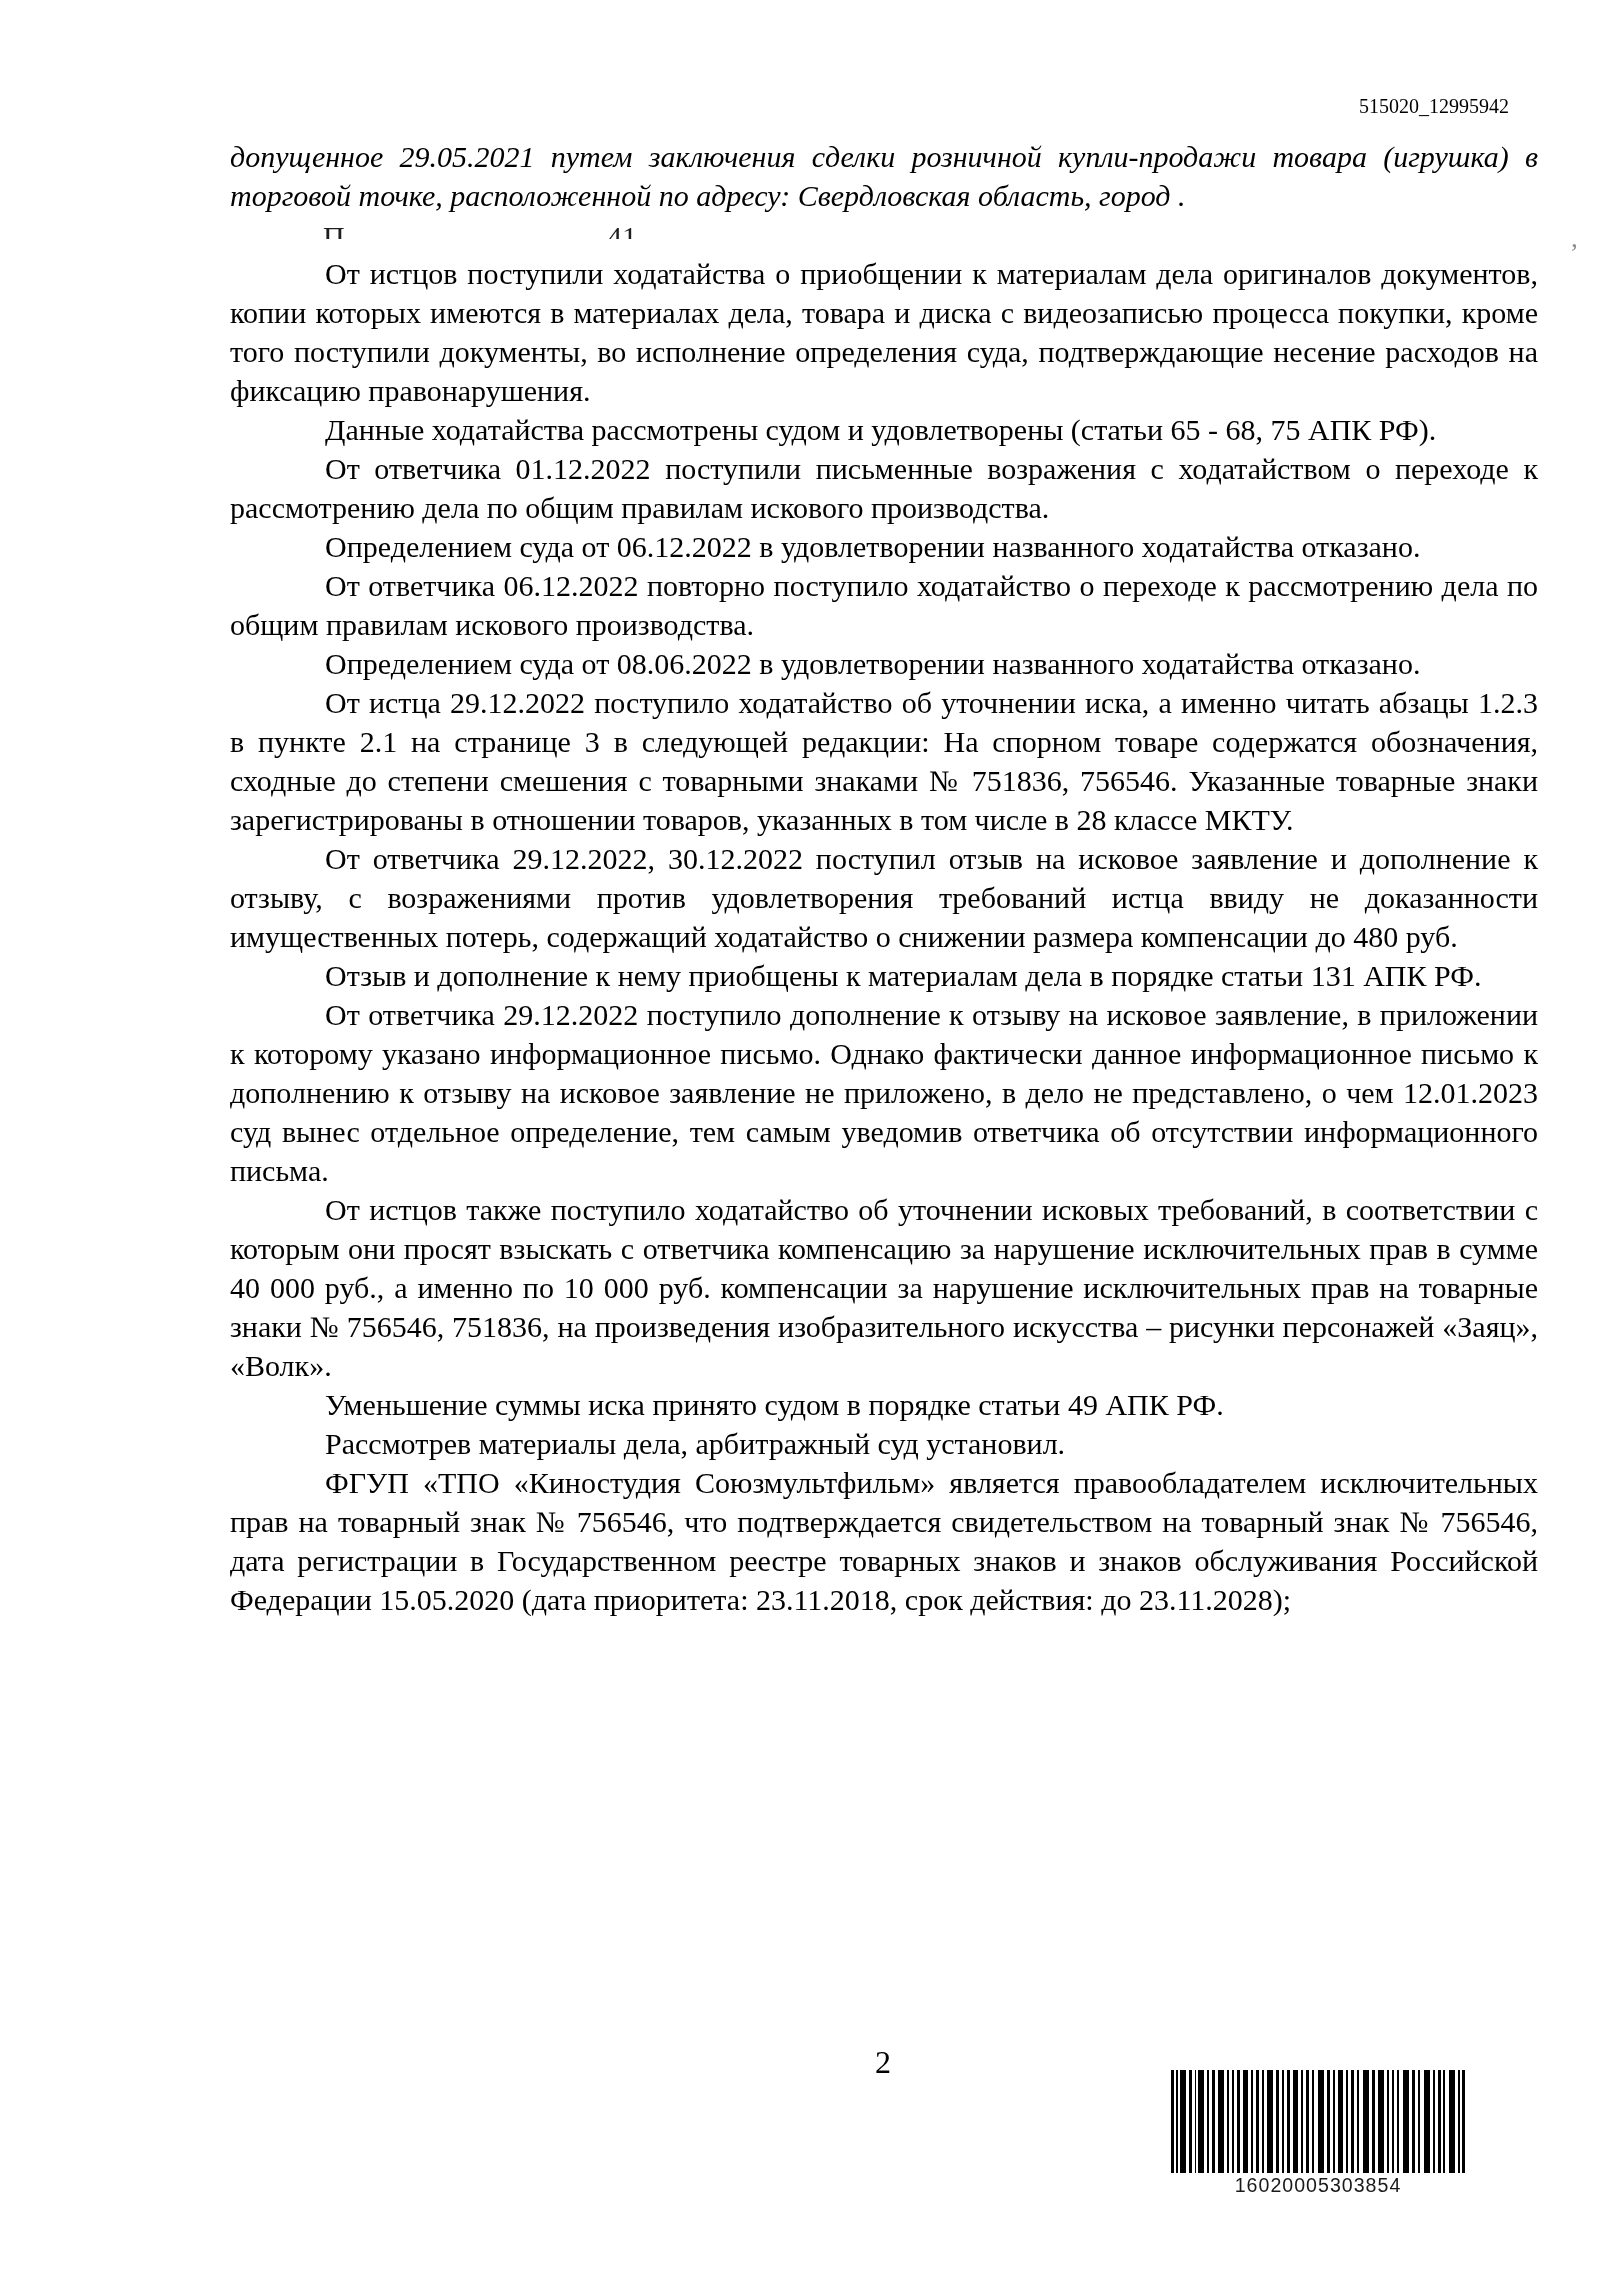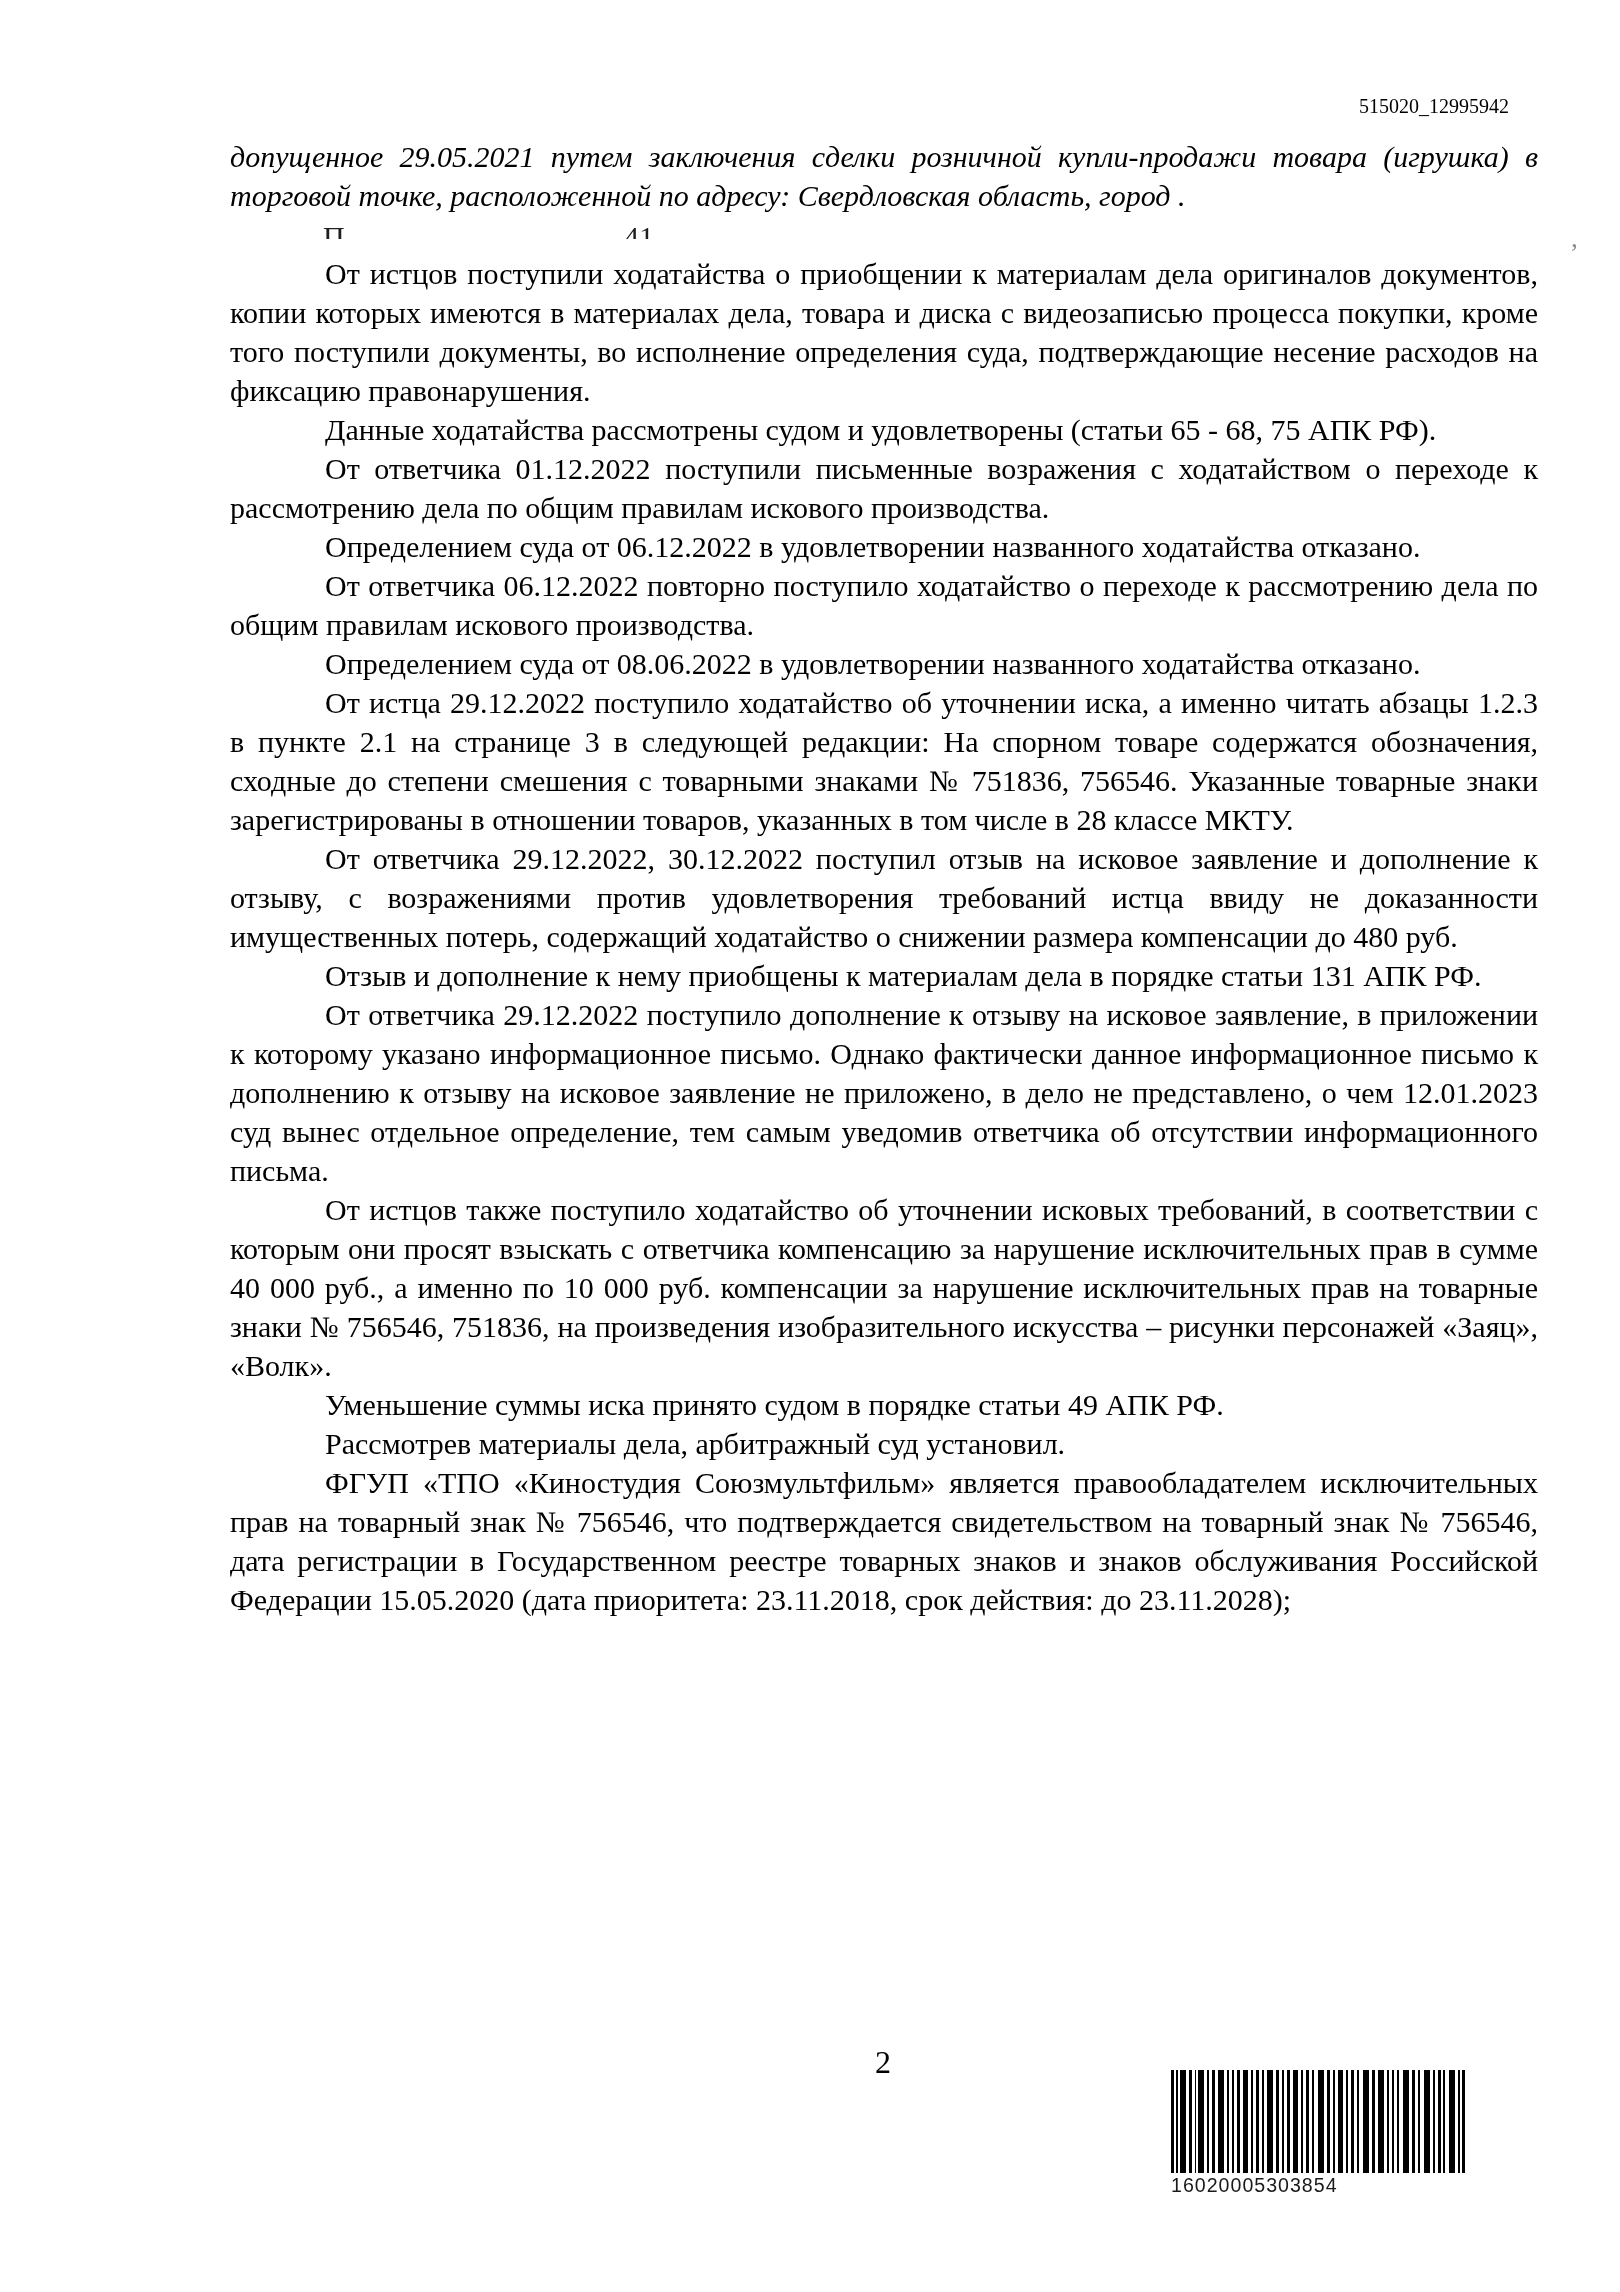--- a/index.html
+++ b/index.html
@@ -27,32 +27,32 @@
     text-align:justify;
   }
   .body p.cont{text-indent:0;font-style:italic;}
   .redline{position:relative;height:39px;}
   .redline .clip{
     position:absolute;left:0;top:2px;right:0;height:21.6px;
     overflow:hidden;opacity:.88;
   }
   .redline .frag{position:absolute;top:0;font-size:30px;line-height:39px;}
   .frag-left{left:93px;}
-  .frag-right{left:394px;}
+  .frag-right{left:377px;}
   .stray{
     position:absolute;left:1341px;top:82px;
     font-size:27.4px;opacity:.45;
   }
   .page-number{
     position:absolute;left:875px;top:2045px;
     font-size:32px;line-height:35px;
   }
   .barcode{
     position:absolute;left:1171px;top:2070px;width:294px;
-    text-align:left;
+    text-align:center;
   }
   .barcode svg{display:block;width:294px;height:103px;}
   .barcode-number{
     margin-top:2px;
     font-family:"Liberation Sans", sans-serif;
     font-size:19.6px;line-height:21.6px;
     letter-spacing:1px;color:#1a1a1a;
     white-space:nowrap;
   }
 </style>

